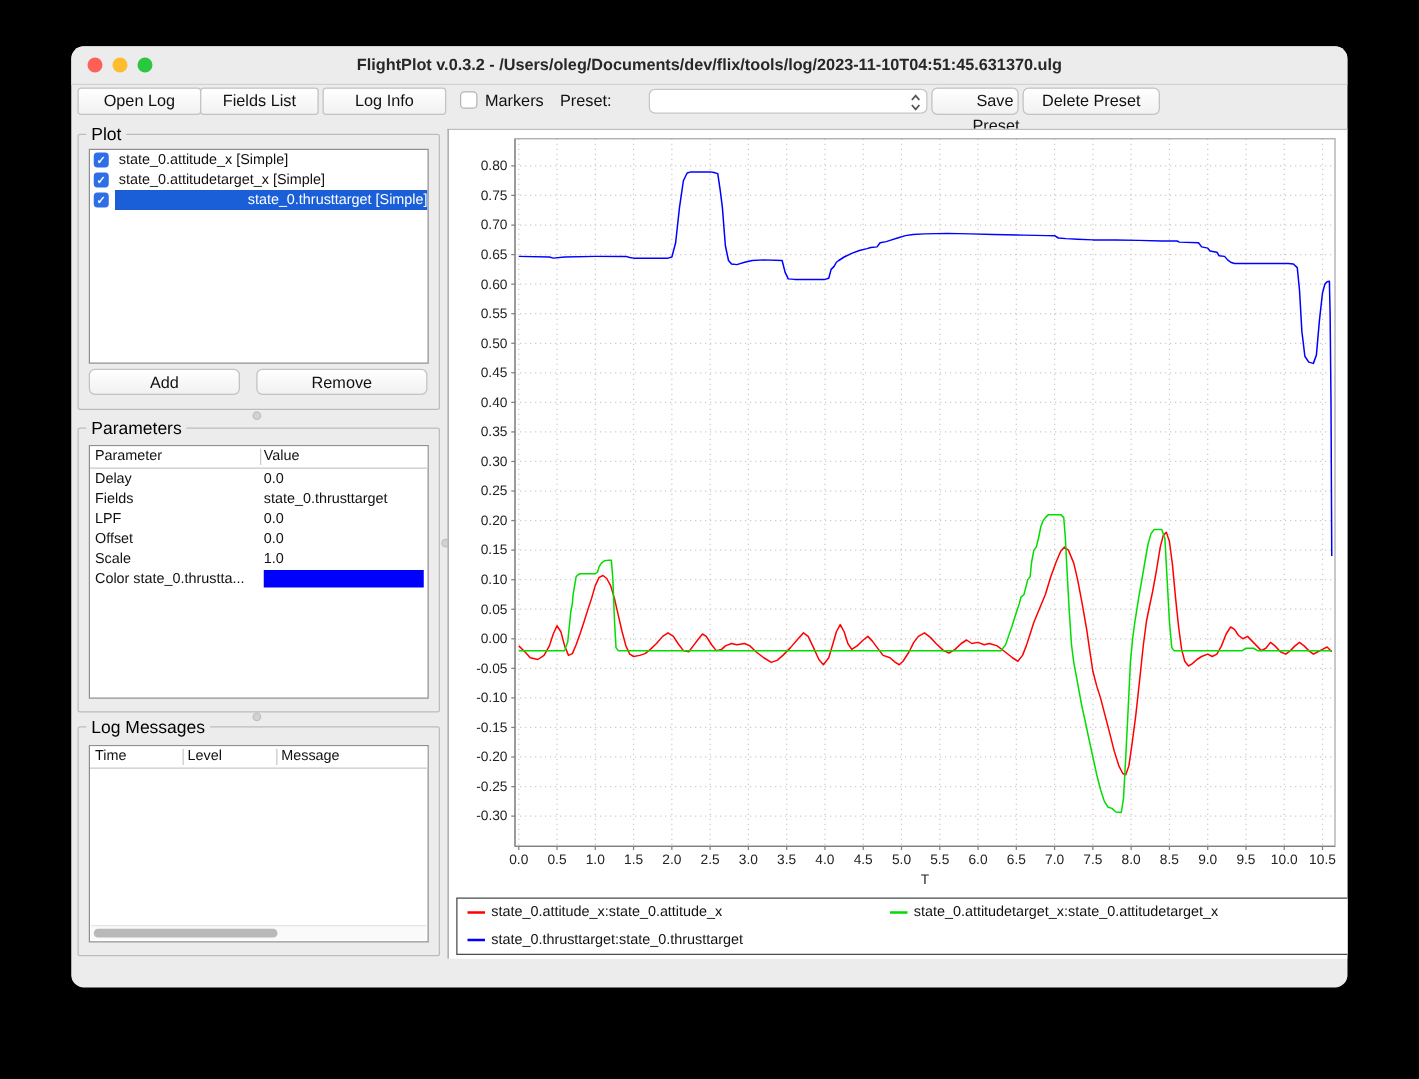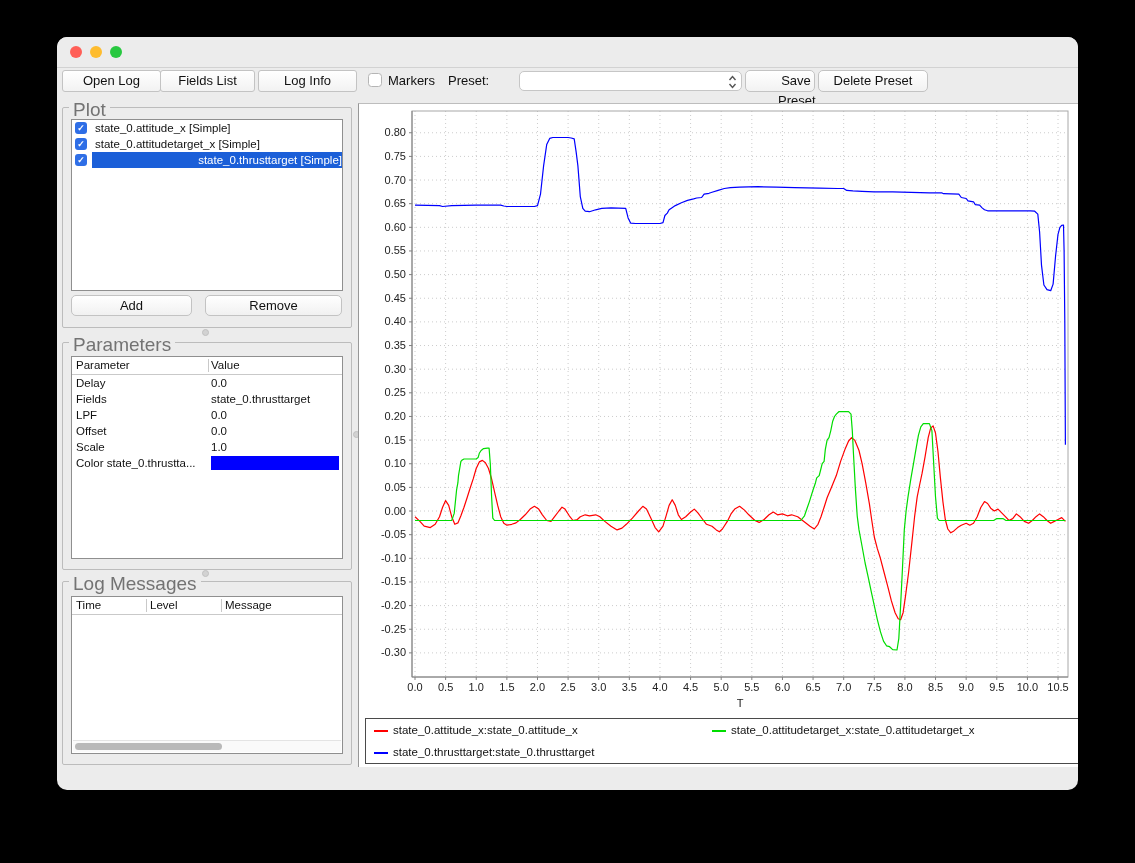--- a/index.html
+++ b/index.html
@@ -20,21 +20,21 @@
         box-sizing:border-box;border-radius:3px;}
   .tbtn.rnd{border-radius:5px;}
   .mcheck{position:absolute;left:311px;top:36px;width:14px;height:14px;background:#fff;
           border:1px solid #b5b5b5;border-radius:3.5px;box-sizing:border-box;}
   .tlabel{position:absolute;top:33px;height:22px;line-height:22px;font-size:13px;color:#111;}
   .combo{position:absolute;left:462px;top:34px;width:223px;height:20px;background:#fff;
          border:1px solid #c6c6c6;border-radius:5px;box-sizing:border-box;font-size:12px;line-height:18px;padding-left:6px;color:#111;}
   .combo svg{position:absolute;right:4px;top:3px;}
   
   .group{position:absolute;left:5px;width:290px;border:1px solid #bcbcbc;border-radius:2px;box-sizing:border-box;}
-  .gtitle{position:absolute;left:6px;top:-9px;background:#ececec;padding:0 4px;font-size:19px;color:#737373;}
+  .gtitle{position:absolute;left:6px;top:-9px;background:#ececec;padding:0 4px;font-size:14px;color:#000000;}
   .table{position:absolute;background:#fff;border:1px solid #8f8f8f;box-sizing:border-box;overflow:hidden;font-size:11.5px;color:#111;}
   .thead{position:relative;height:17px;line-height:17px;border-bottom:1px solid #c9c9c9;background:#fff;}
   .thead .hcell{position:absolute;top:0;white-space:nowrap;}
   .vsep{position:absolute;top:2px;bottom:2px;width:1px;background:#c9c9c9;}
   .prow{position:relative;height:16px;line-height:16px;white-space:nowrap;}
   .cbx{position:absolute;left:3px;top:2px;width:12px;height:12px;border-radius:3px;background:#2e6ee6;
        color:#fff;font-size:9px;line-height:12px;text-align:center;font-weight:bold;}
   .plabel{position:absolute;left:20px;right:0;top:0;bottom:0;padding-left:3px;}
   .prow.sel .plabel{background:#1b5fd8;color:#fff;text-align:right;}
   .parow{position:relative;height:16px;line-height:16px;white-space:nowrap;}
@@ -62,20 +62,21 @@
 
 <div class="stage">
   <div class="window">
 
     <div class="titlebar">
       <div class="traffic">
         <span class="tl red"></span>
         <span class="tl yellow"></span>
         <span class="tl green"></span>
       </div>
+      <div class="title">FlightPlot v.0.3.2 - /Users/oleg/Documents/dev/flix/tools/log/2023-11-10T04:51:45.631370.ulg</div>
     </div>
 
     <div class="tbtn" style="left:5px;width:99px;">Open Log</div>
     <div class="tbtn" style="left:103px;width:95px;">Fields List</div>
     <div class="tbtn" style="left:201px;width:99px;">Log Info</div>
     <div class="mcheck"></div>
     <div class="tlabel" style="left:331px;">Markers</div>
     <div class="tlabel" style="left:391px;">Preset:</div>
     <div class="combo">
       <span></span>

